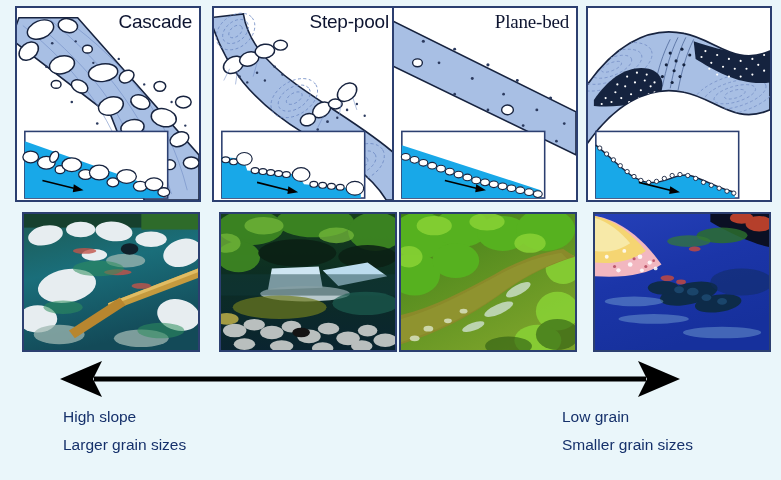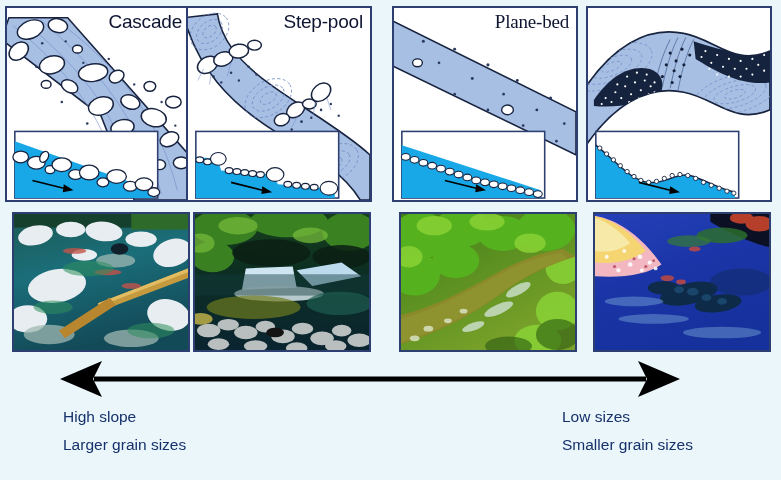--- a/index.html
+++ b/index.html
@@ -23,22 +23,22 @@
     background: #eaf6fa;
   }
 
   
   .panel-col {
     position: absolute;
     top: 0;
     width: 190px;
     height: 362px;
   }
-  .panel-col.c0 { left: 5px; text-align: center; }
-  .panel-col.c1 { left: 186px; }
+  .panel-col.c0 { left: 15px; text-align: center; }
+  .panel-col.c1 { left: 212px; }
   .panel-col.c2 { left: 392px; font-family: Liberation Serif, serif; }
   .panel-col.c3 { left: 586px; }
 
   .diagram-box {
     position: absolute;
     left: 0; top: 6px;
     width: 186px;
     height: 196px;
     border: 2px solid #2c3f70;
     background: #ffffff;
@@ -683,17 +683,17 @@
     <polygon points="0,21 42,3 33,21 42,39" fill="#000000"></polygon>
     <polygon points="620,21 578,3 587,21 578,39" fill="#000000"></polygon>
   </svg>
 
   <div class="caption-block" id="caption-left">
     <span class="caption-line">High slope</span>
     <span class="caption-line">Larger grain sizes</span>
   </div>
 
   <div class="caption-block" id="caption-right">
-    <span class="caption-line">Low sizes</span>
+    <span class="caption-line">Low grain</span>
     <span class="caption-line">Smaller grain sizes</span>
   </div>
 
 </div>
 
 </body></html>

